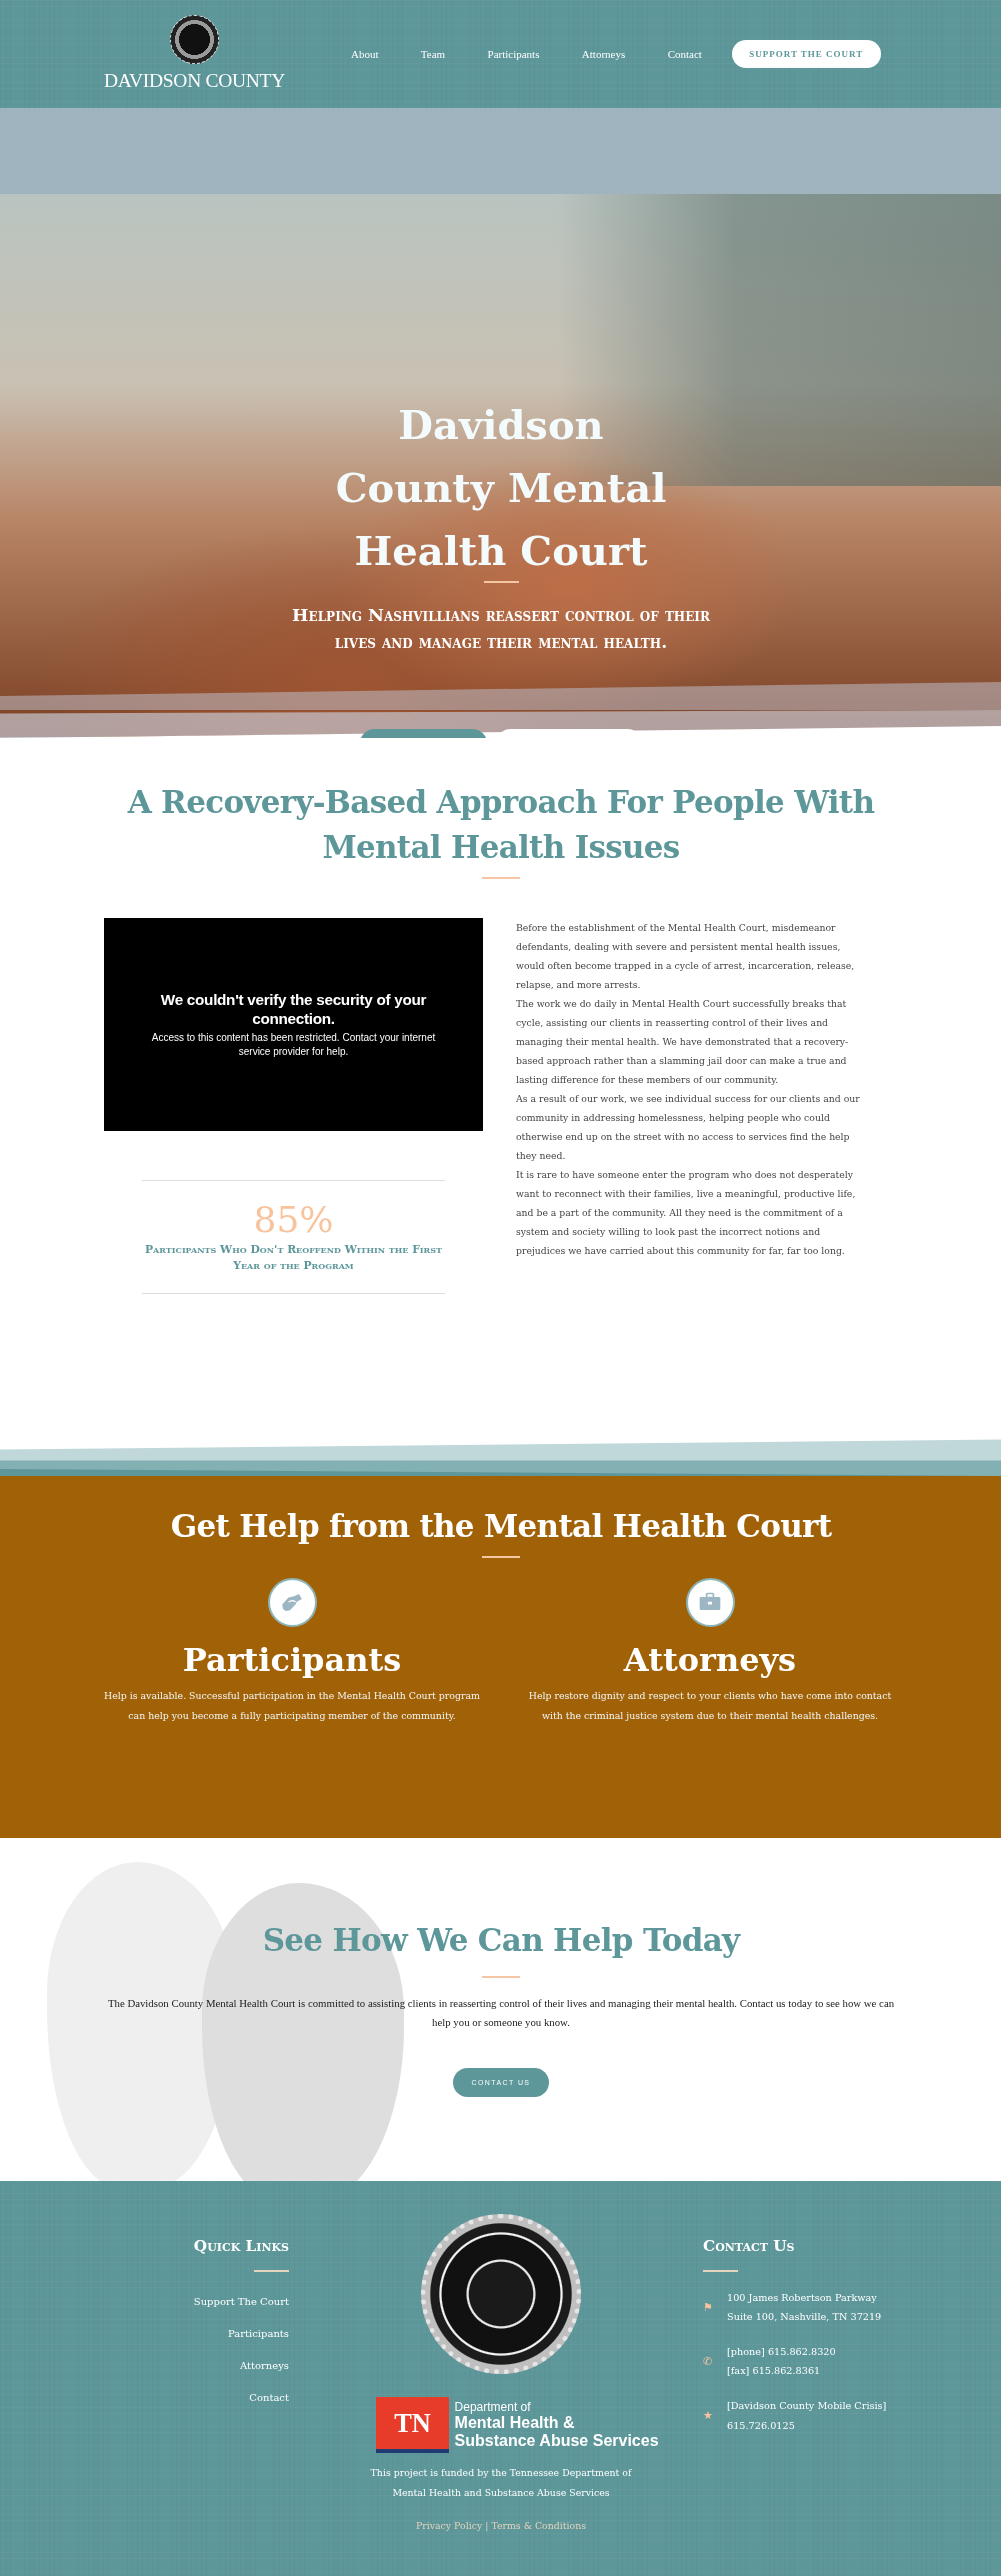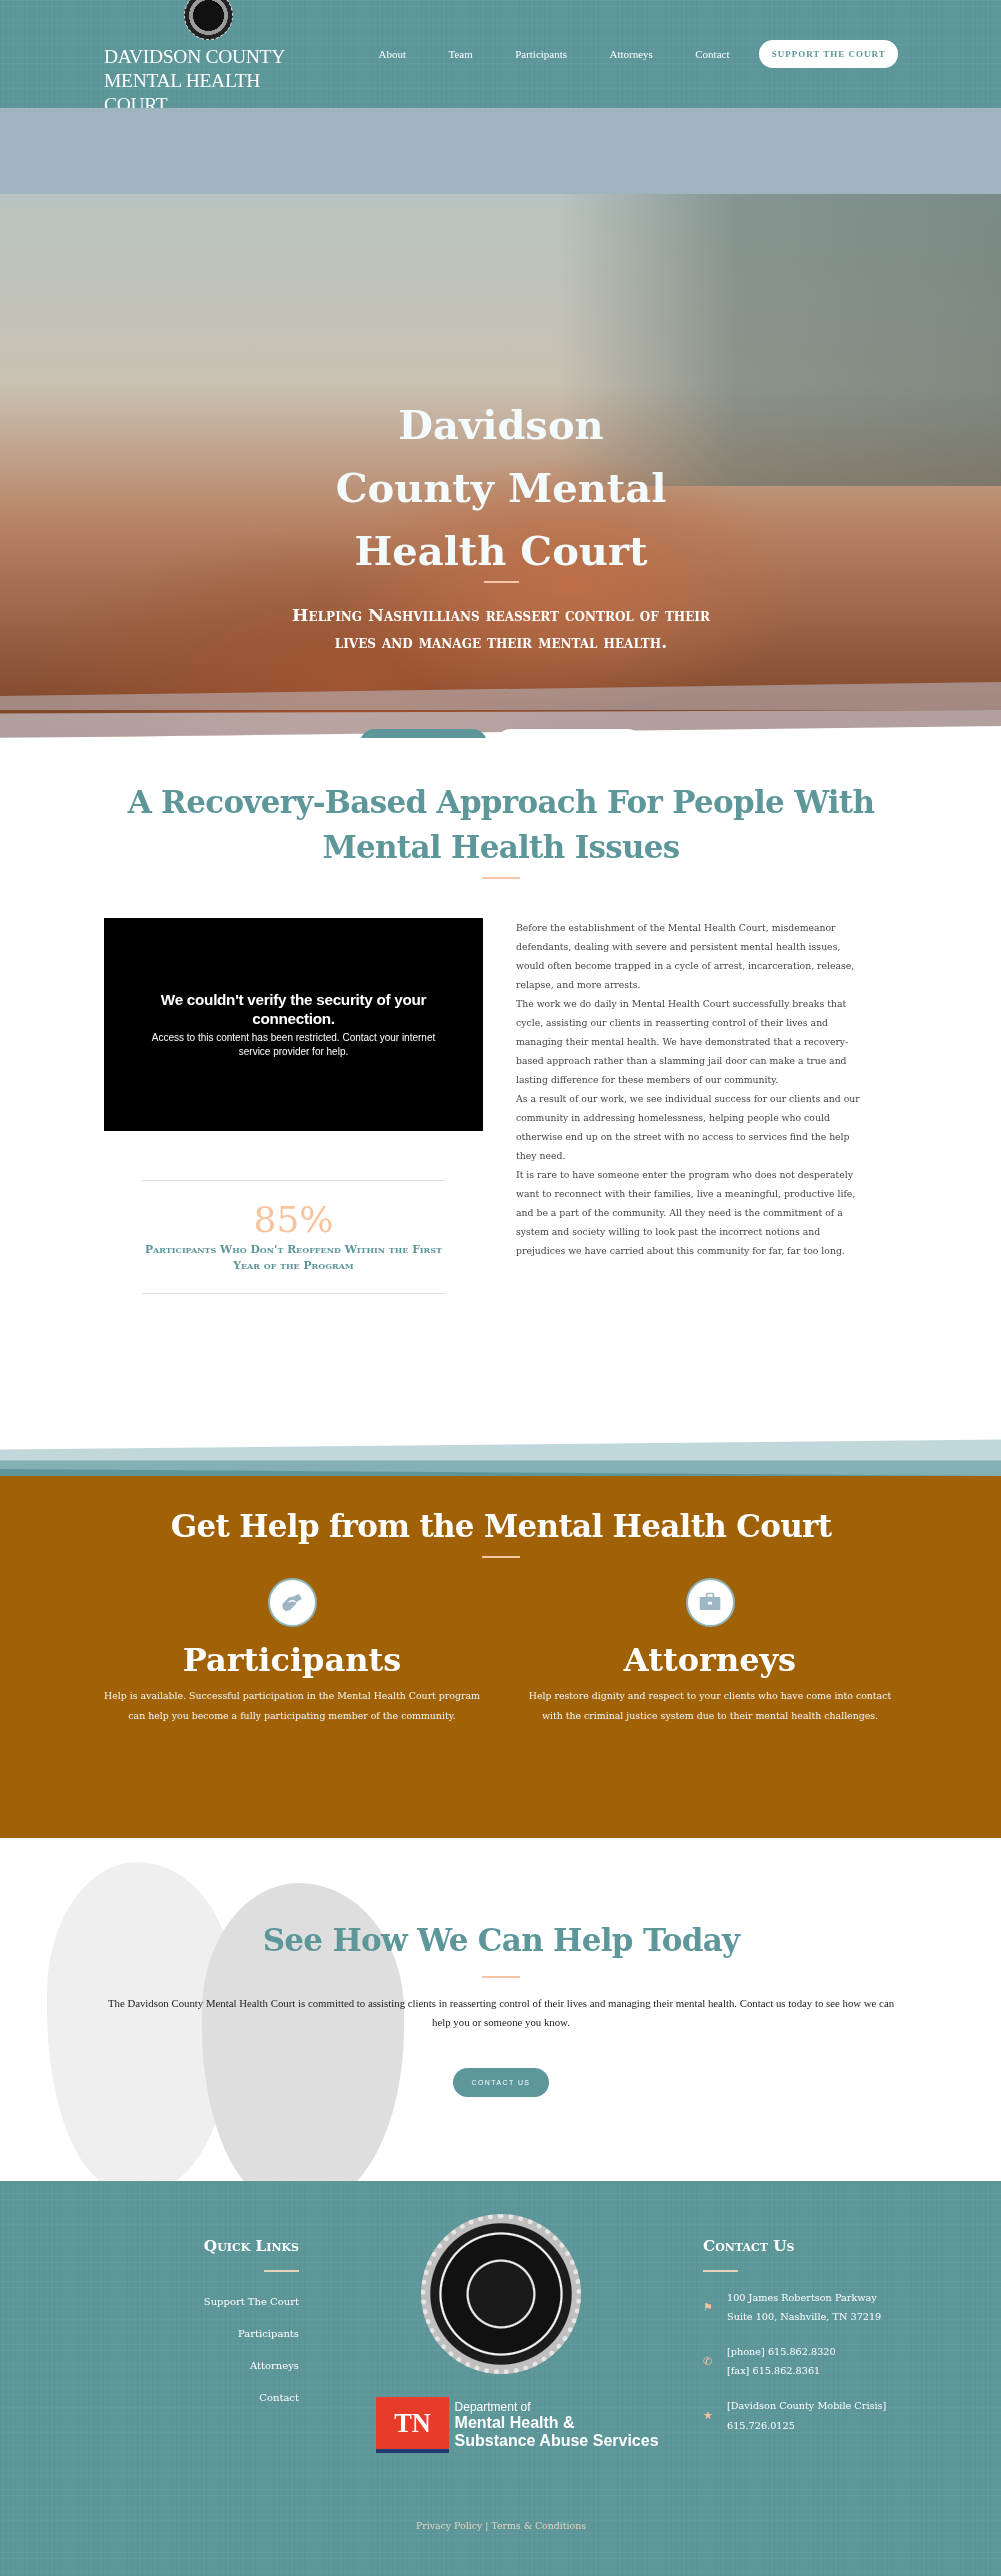--- a/index.html
+++ b/index.html
@@ -61,21 +61,21 @@
   .help-col h3 { font-size: 32px; font-weight: bold; margin-top: 14px; letter-spacing: 0; }
   .help-col p { font-size: 9.4px; line-height: 20px; margin-top: 7px; color: #f3f7f7; }
   
   .seehow { height: 343px; position: relative; text-align: center; overflow: hidden; }
   .head { position: absolute; border-radius: 48% 52% 45% 40% / 40% 40% 55% 55%; }
   .seehow-inner { position: relative; z-index: 2; padding-top: 80px; }
   .seehow p { font-family: "Liberation Serif", serif; font-size: 10.8px; line-height: 19.5px; color: #222; width: 800px; margin: 16px auto 0; }
   .contact-btn { margin: 35px auto 0; width: 96px; height: 29px; border-radius: 14.6px; background: #5d979a; color: #fff; font-size: 7px; letter-spacing: 1.4px; display: flex; align-items: center; justify-content: center; font-family: "Liberation Sans", sans-serif; }
   
   .footer { height: 422px; position: relative; }
-  .f-quick { position: absolute; left: 181px; top: 56px; width: 118px; text-align: right; color: #fff; }
+  .f-quick { position: absolute; left: 171px; top: 56px; width: 118px; text-align: right; color: #fff; }
   .f-h { font-weight: bold; font-variant: small-caps; font-size: 15.3px; }
   .f-line { width: 35px; height: 2.1px; background: #e6d3bd; margin: 15.3px 0 0 auto; }
   .f-links a { display: block; color: #fff; text-decoration: none; font-size: 10px; margin-top: 19.5px; line-height: 12.5px; }
   .f-links a:first-child { margin-top: 24px; }
   .f-seal { position: absolute; left: 421px; top: 33px; width: 160px; height: 160px; border-radius: 50%;
     background: radial-gradient(circle, #1a1a1a 0 28%, #e8e8e8 29% 30%, #111 31% 52%, #f1f1f1 53% 54%, #1c1c1c 55% 62%, #bfbfbf 63% 78%, #1a1a1a 79% 84%, transparent 85%);
   }
   .f-seal::before { content:""; position:absolute; inset:0; border-radius:50%; border: 5.6px dotted #e5e5e5; }
   .tn { position: absolute; left: 376px; top: 216px; display: flex; align-items: center; gap: 5.6px; }
   .tn-box { width: 73px; height: 56px; background: #e83c2b; border-bottom: 4.2px solid #1f3d73; color: #fff; font-family: "Liberation Serif", serif; font-weight: bold; font-size: 26.4px; display: flex; align-items: center; justify-content: center; }
@@ -93,21 +93,20 @@
   .c-lines { font-size: 9.7px; line-height: 19.5px; }
 </style>
 </head>
 <body>
 
 <header class="header texture">
   <div class="logo">
     <div class="seal-sm"></div>
     <div class="logo-text">
       <div>DAVIDSON COUNTY</div>
-      <div>MENTAL HEALTH COURT</div>
     </div>
   </div>
   <nav class="nav">
     <a href="#">About</a>
     <a href="#">Team</a>
     <a href="#">Participants</a>
     <a href="#">Attorneys</a>
     <a href="#">Contact</a>
   </nav>
   <div class="support-btn">SUPPORT THE COURT</div>
@@ -215,20 +214,21 @@
   <div class="f-seal"></div>
 
   <div class="tn">
     <div class="tn-box">TN</div>
     <div class="tn-text">
       <div class="d1">Department of</div>
       <div class="d2">Mental Health &amp;</div>
       <div class="d2">Substance Abuse Services</div>
     </div>
   </div>
+  <div class="f-funded">This project is funded by the Tennessee Department of Mental Health and Substance Abuse Services</div>
   <div class="f-legal">
     <a href="#">Privacy Policy</a>
     <span>|</span>
     <a href="#">Terms &amp; Conditions</a>
   </div>
 
   <div class="f-contact">
     <div class="f-h">Contact Us</div>
     <div class="f-line"></div>
     <div class="c-item">

